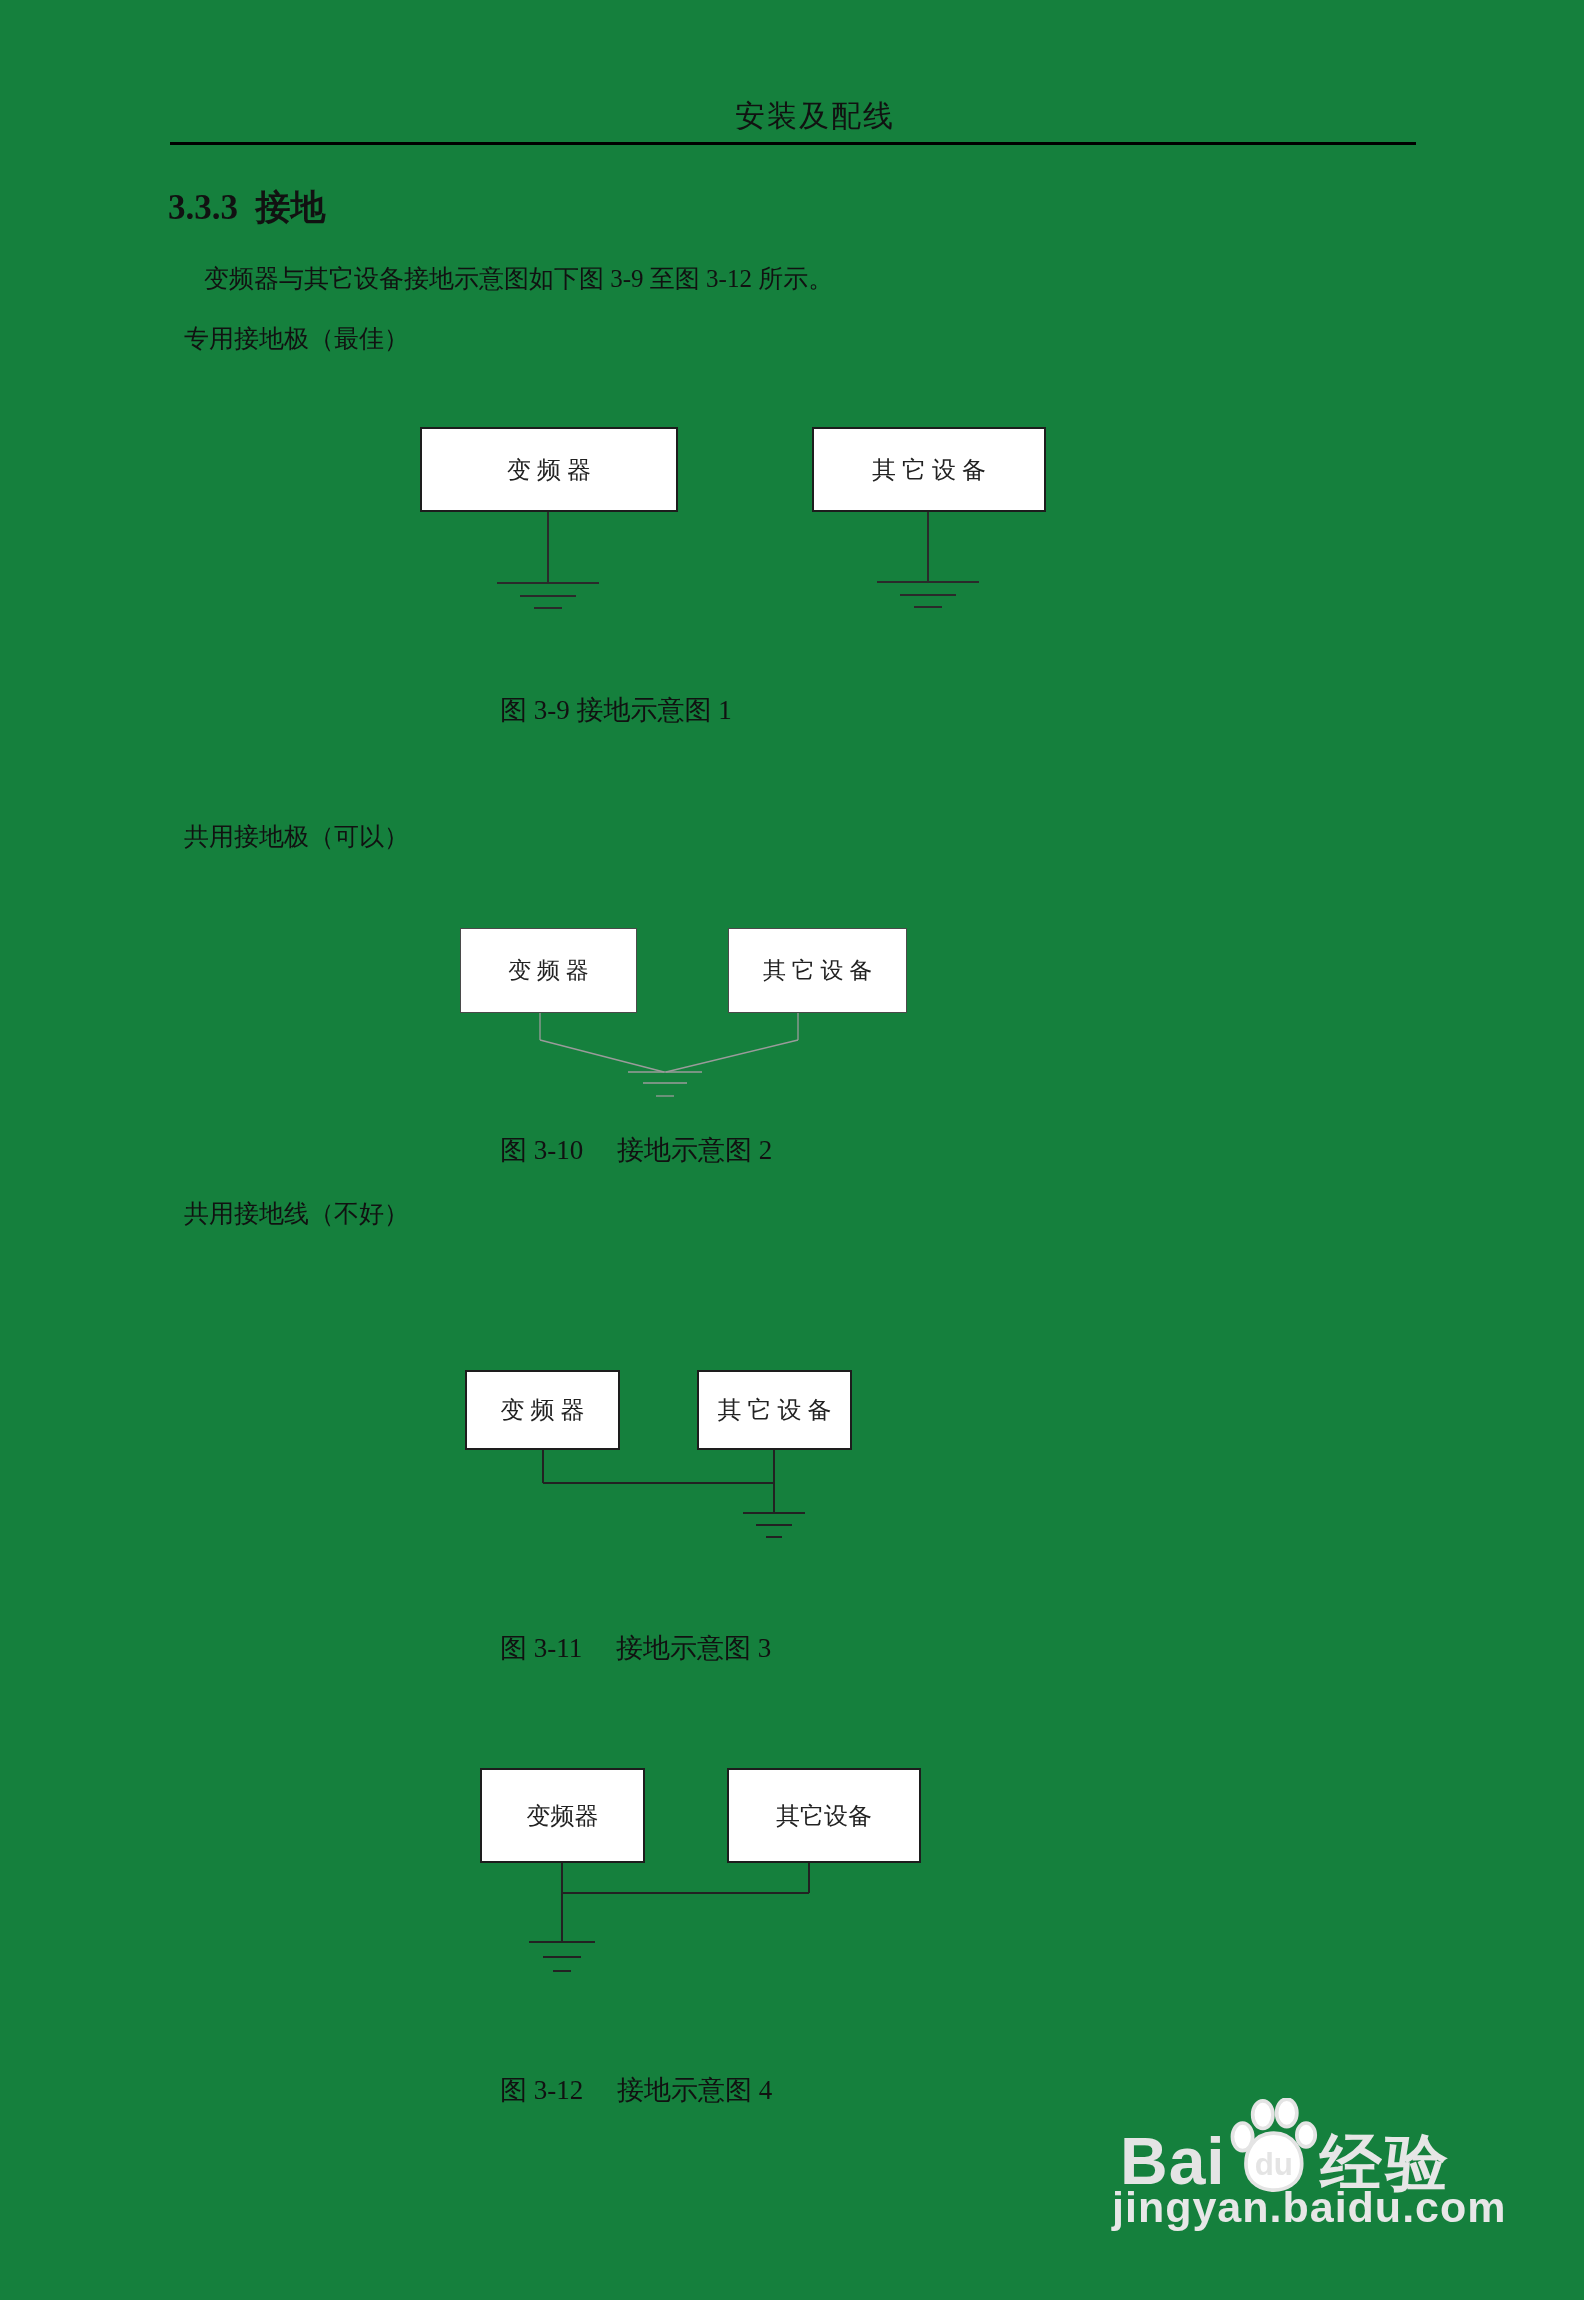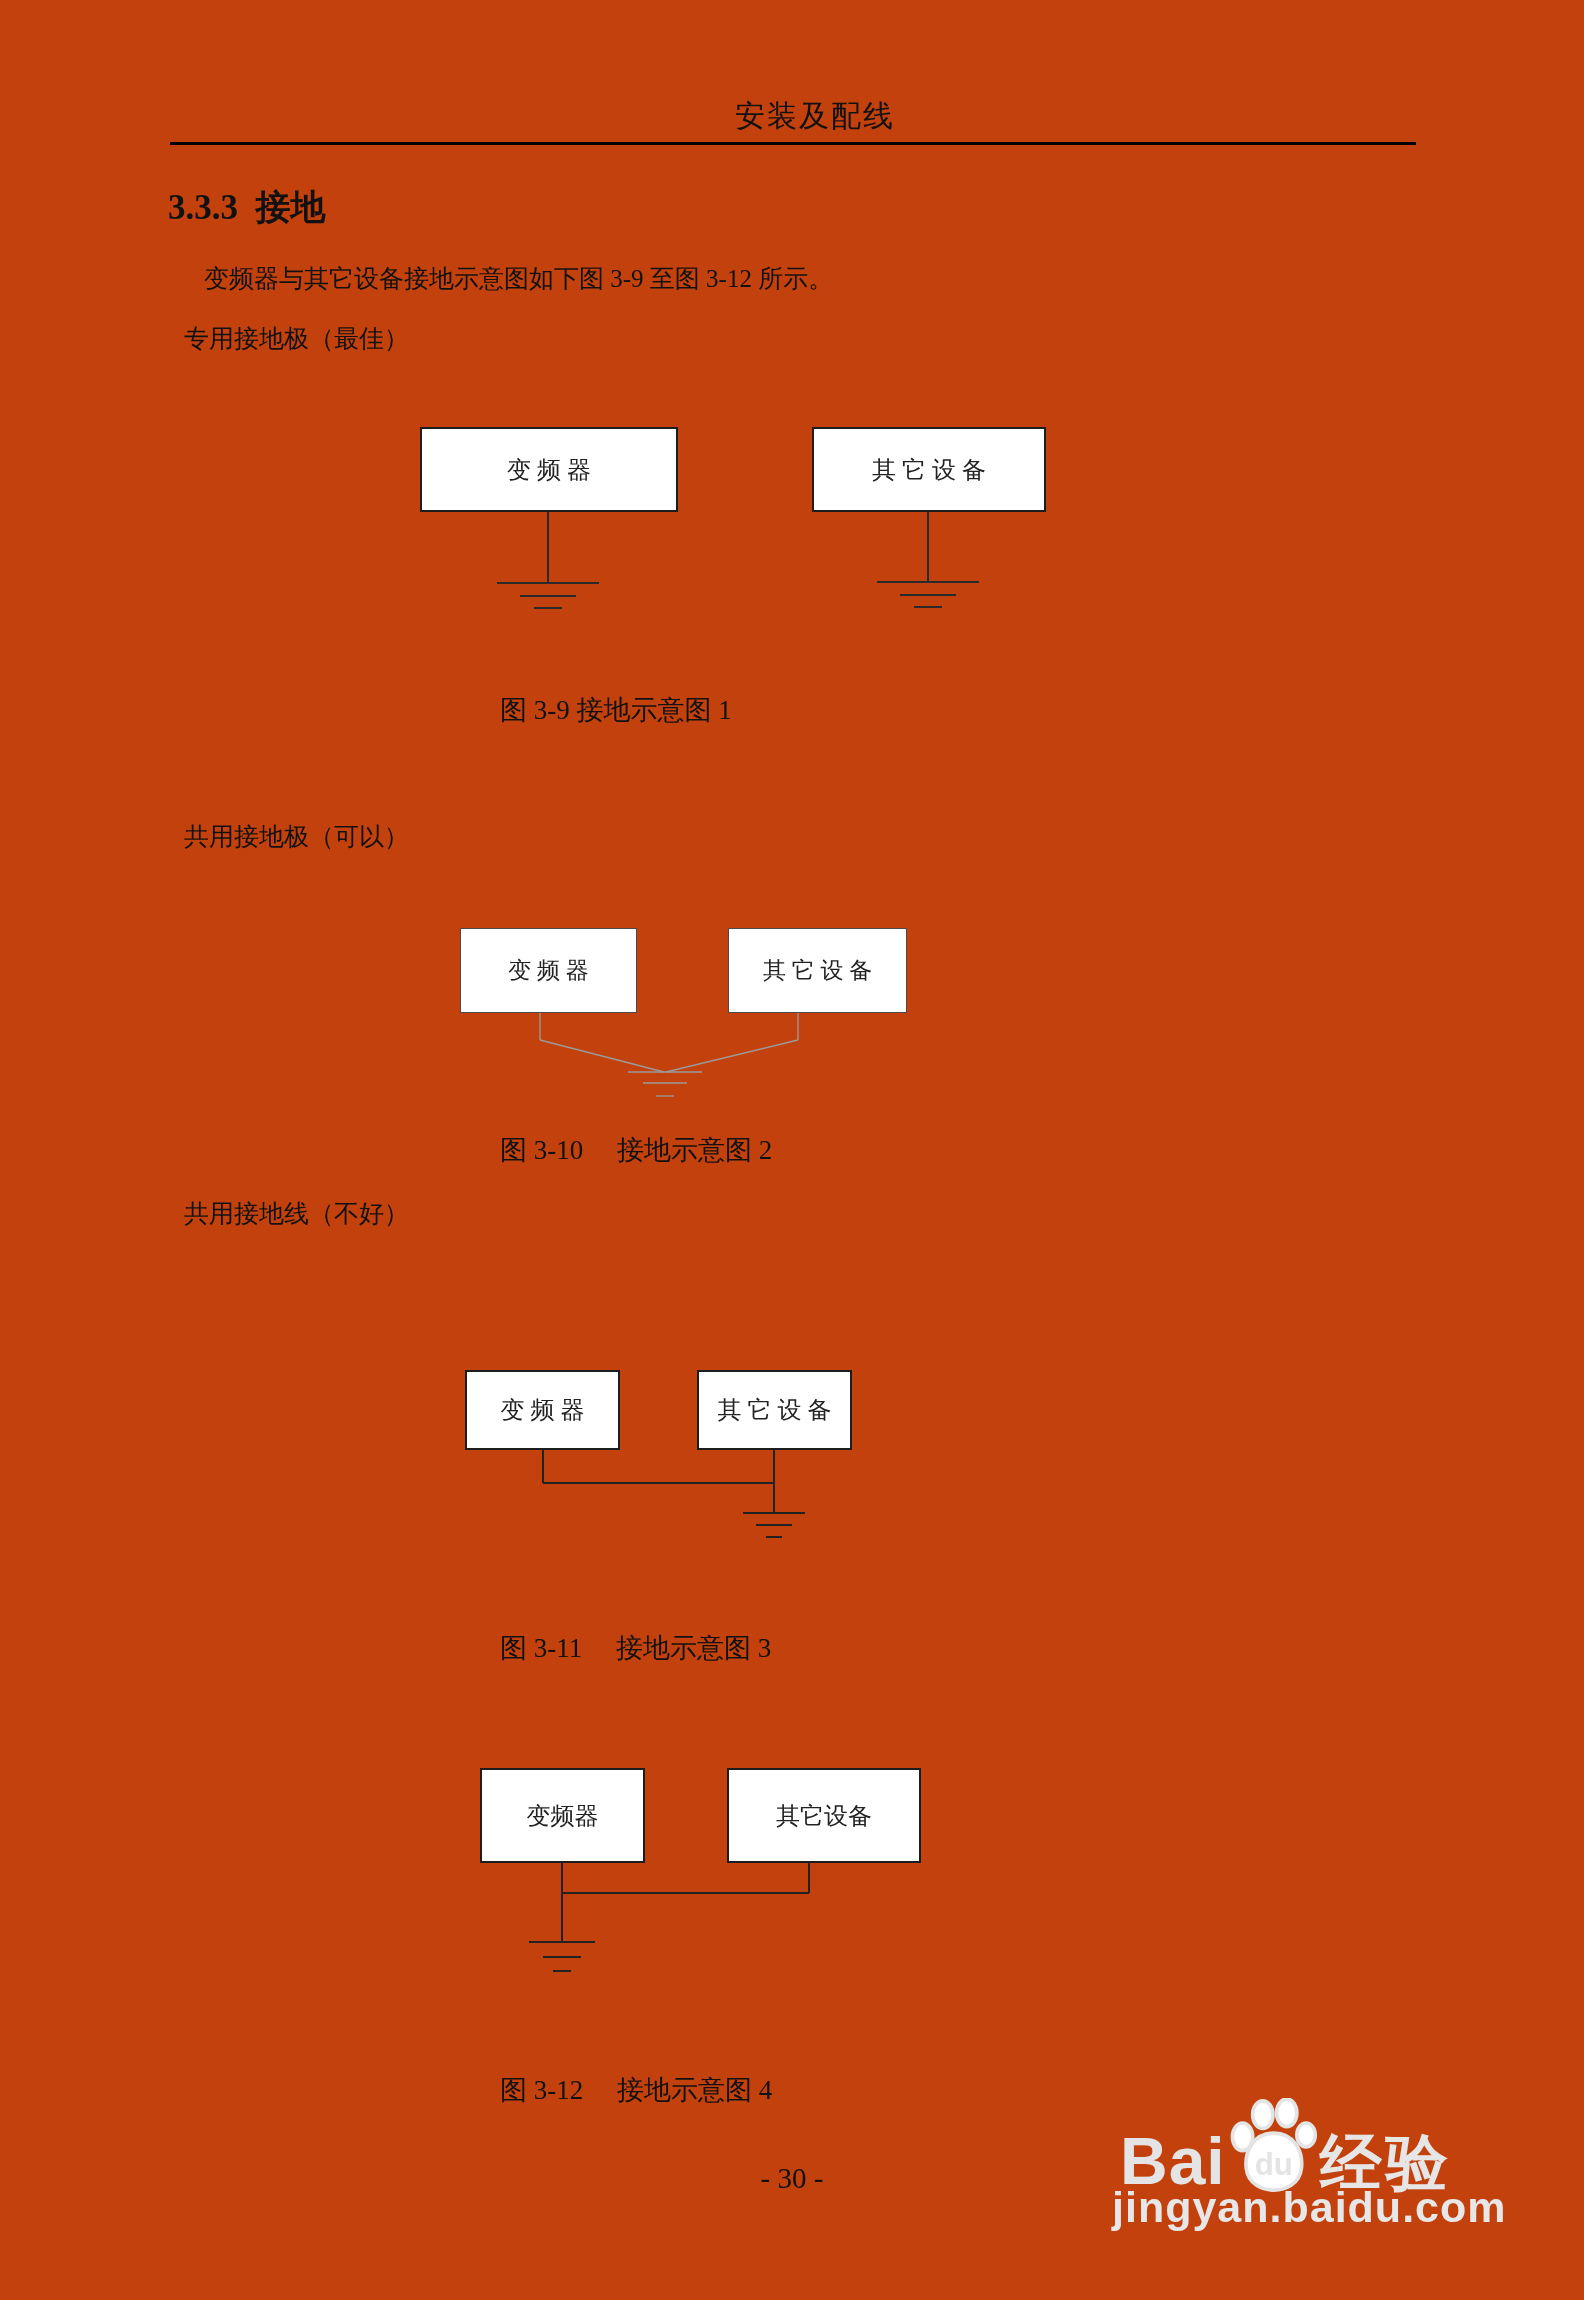--- a/index.html
+++ b/index.html
@@ -1,19 +1,19 @@
 <!DOCTYPE html>
 <html><head>
 <meta charset="utf-8">
 <style>
   html,body{margin:0;padding:0;background:#ffffff;}
   .page{
     position:relative;
     width:1584px;height:2300px;
-    background:#c2410c;
+    background:#15803d;
     font-family:"Liberation Serif","DejaVu Serif",serif;
     color:#111;
     overflow:hidden;
   }
   .abs{position:absolute;}
   .pre{white-space:pre;}
   .header-text{top:96px;left:735px;font-size:30px;letter-spacing:2px;}
   .header-rule{top:142px;left:170px;width:1246px;height:3px;background:#000;}
   .section-title{top:184px;left:168px;font-size:35px;font-weight:bold;}
   .intro{top:262px;left:204px;font-size:25px;}
@@ -123,21 +123,20 @@
     <line x1="62" y1="0" x2="62" y2="79" stroke="#222" stroke-width="2"></line>
     <g>
       <line x1="29" y1="79" x2="95" y2="79" stroke="#222" stroke-width="2"></line>
       <line x1="43" y1="94" x2="81" y2="94" stroke="#222" stroke-width="2"></line>
       <line x1="53" y1="108" x2="71" y2="108" stroke="#222" stroke-width="2"></line>
     </g>
   </svg>
 
   <div class="abs caption cap-4 pre">图 3-12     接地示意图 4</div>
 
-  <div class="abs page-number">- 30 -</div>
 
   <div class="abs watermark">
     <div class="wm-row1">
       <span class="wm-bai">Bai</span>
       <svg width="92" height="96" viewBox="0 0 100 104">
         <ellipse cx="18" cy="42" rx="11" ry="15" fill="#ffffff" stroke="#e4e4e4" stroke-width="4"></ellipse>
         <ellipse cx="40" cy="18" rx="11" ry="15" fill="#ffffff" stroke="#e4e4e4" stroke-width="4"></ellipse>
         <ellipse cx="66" cy="16" rx="11" ry="15" fill="#ffffff" stroke="#e4e4e4" stroke-width="4"></ellipse>
         <ellipse cx="87" cy="40" rx="10" ry="13" fill="#ffffff" stroke="#e4e4e4" stroke-width="4"></ellipse>
         <path d="M52 38 C30 38 20 58 22 76 C24 94 40 100 52 100 C64 100 80 94 82 76 C84 58 74 38 52 38 Z" fill="#ffffff" stroke="#e4e4e4" stroke-width="4"></path>

